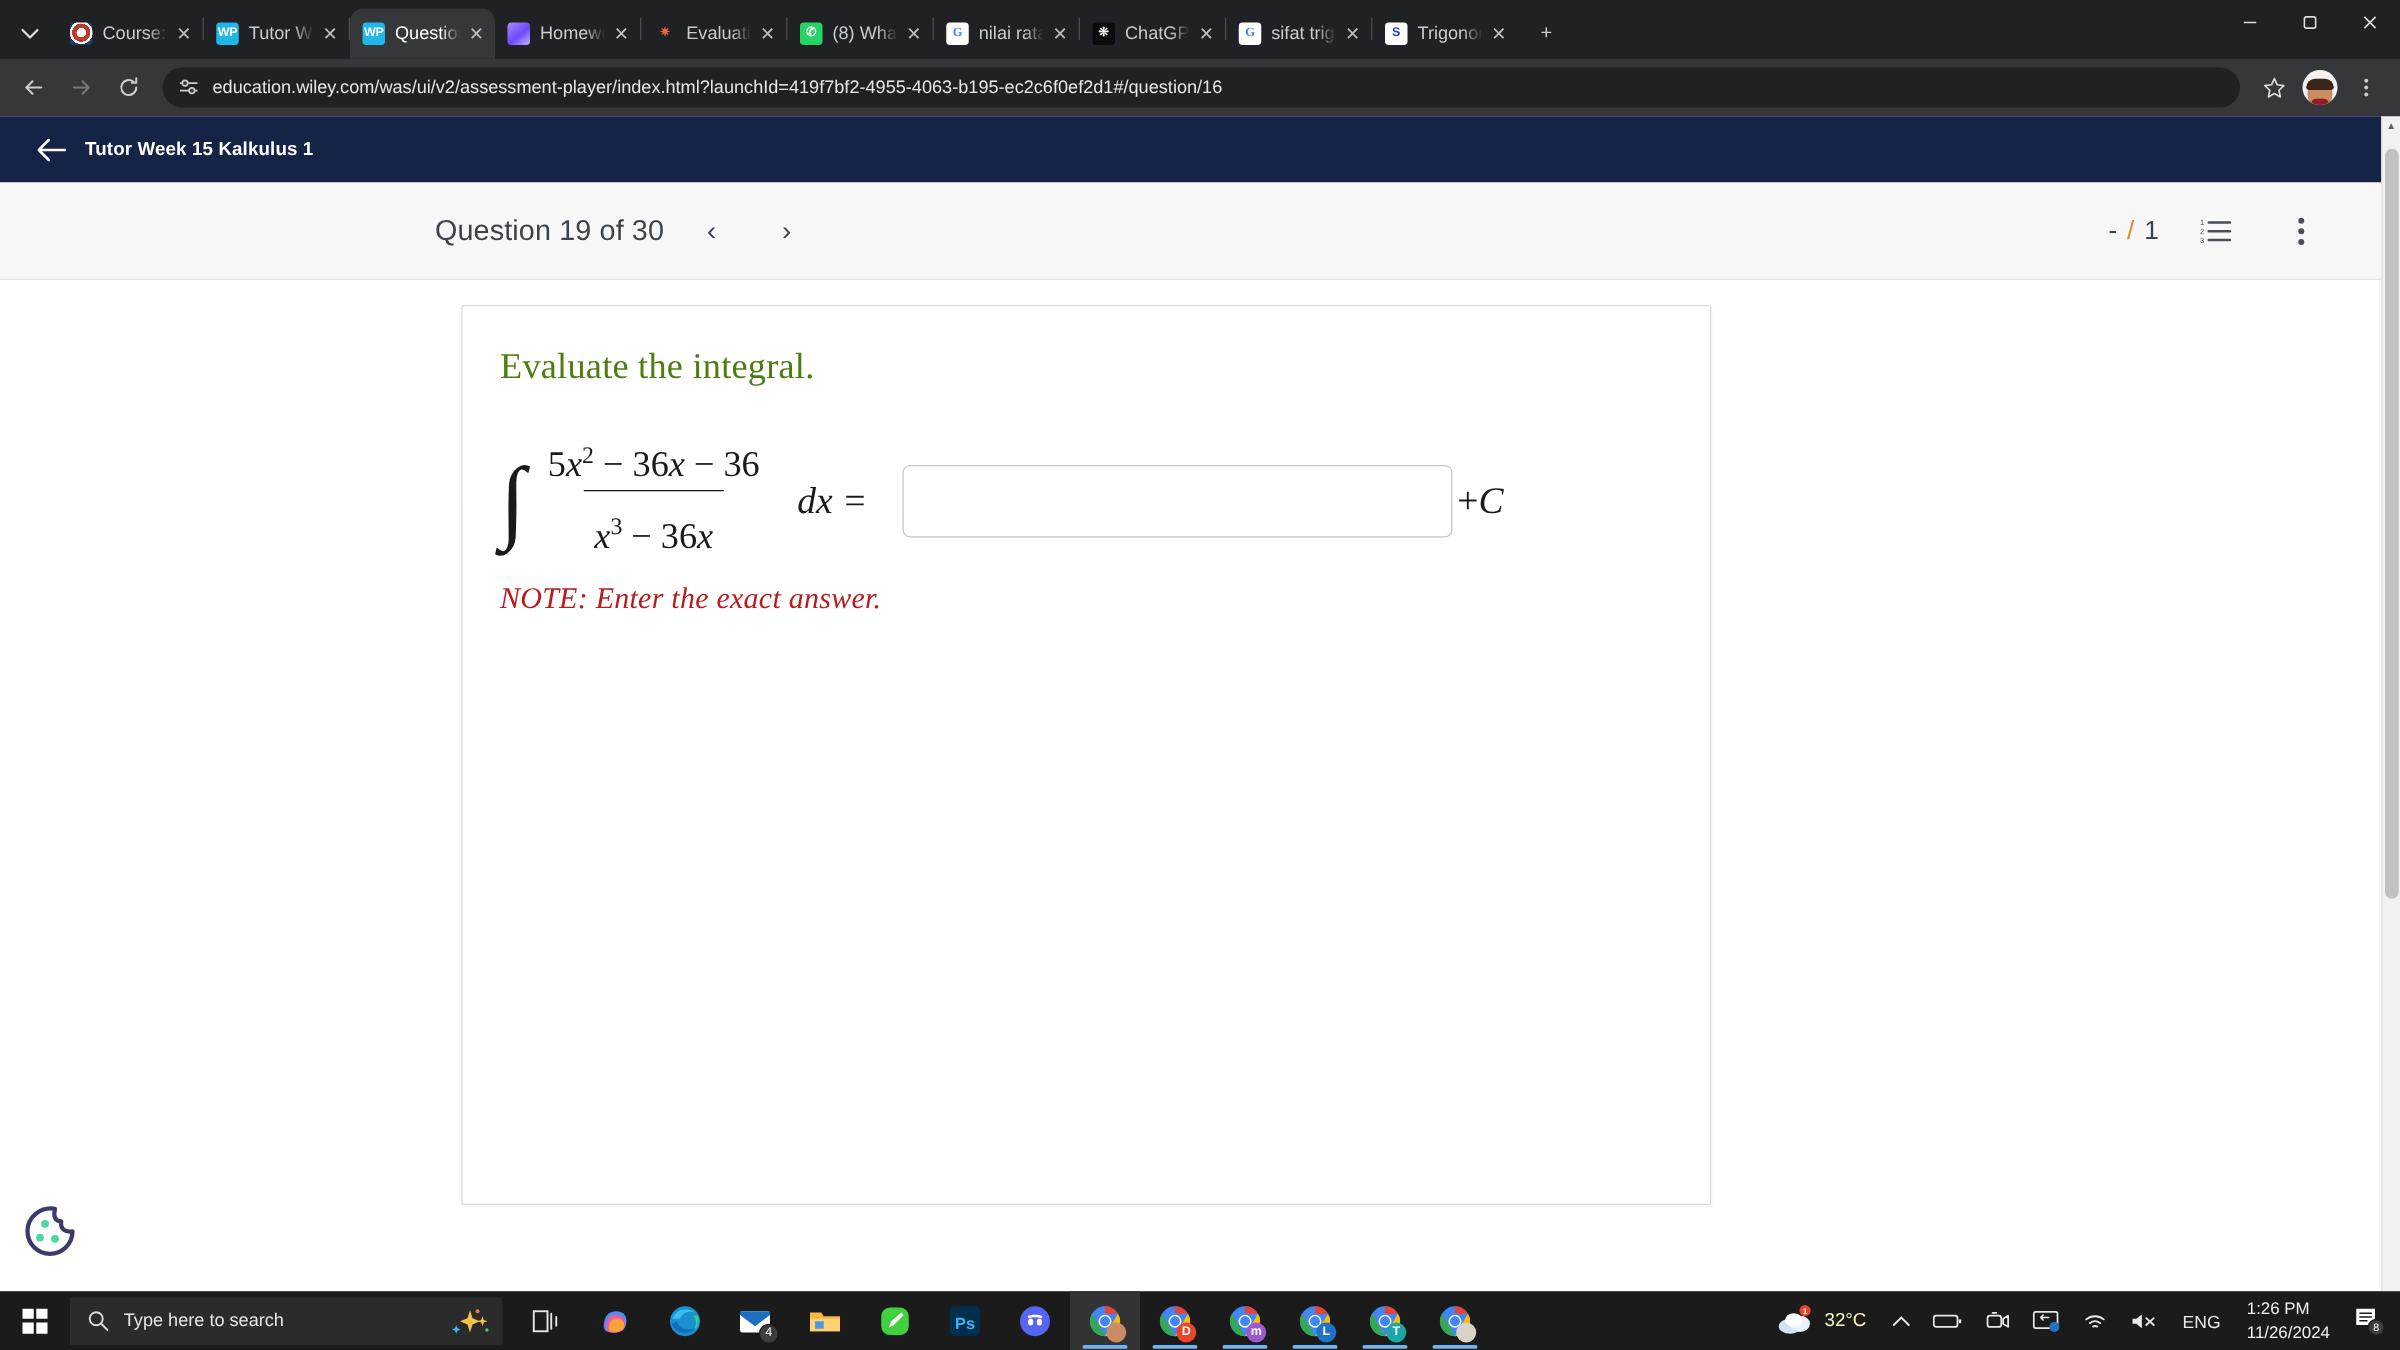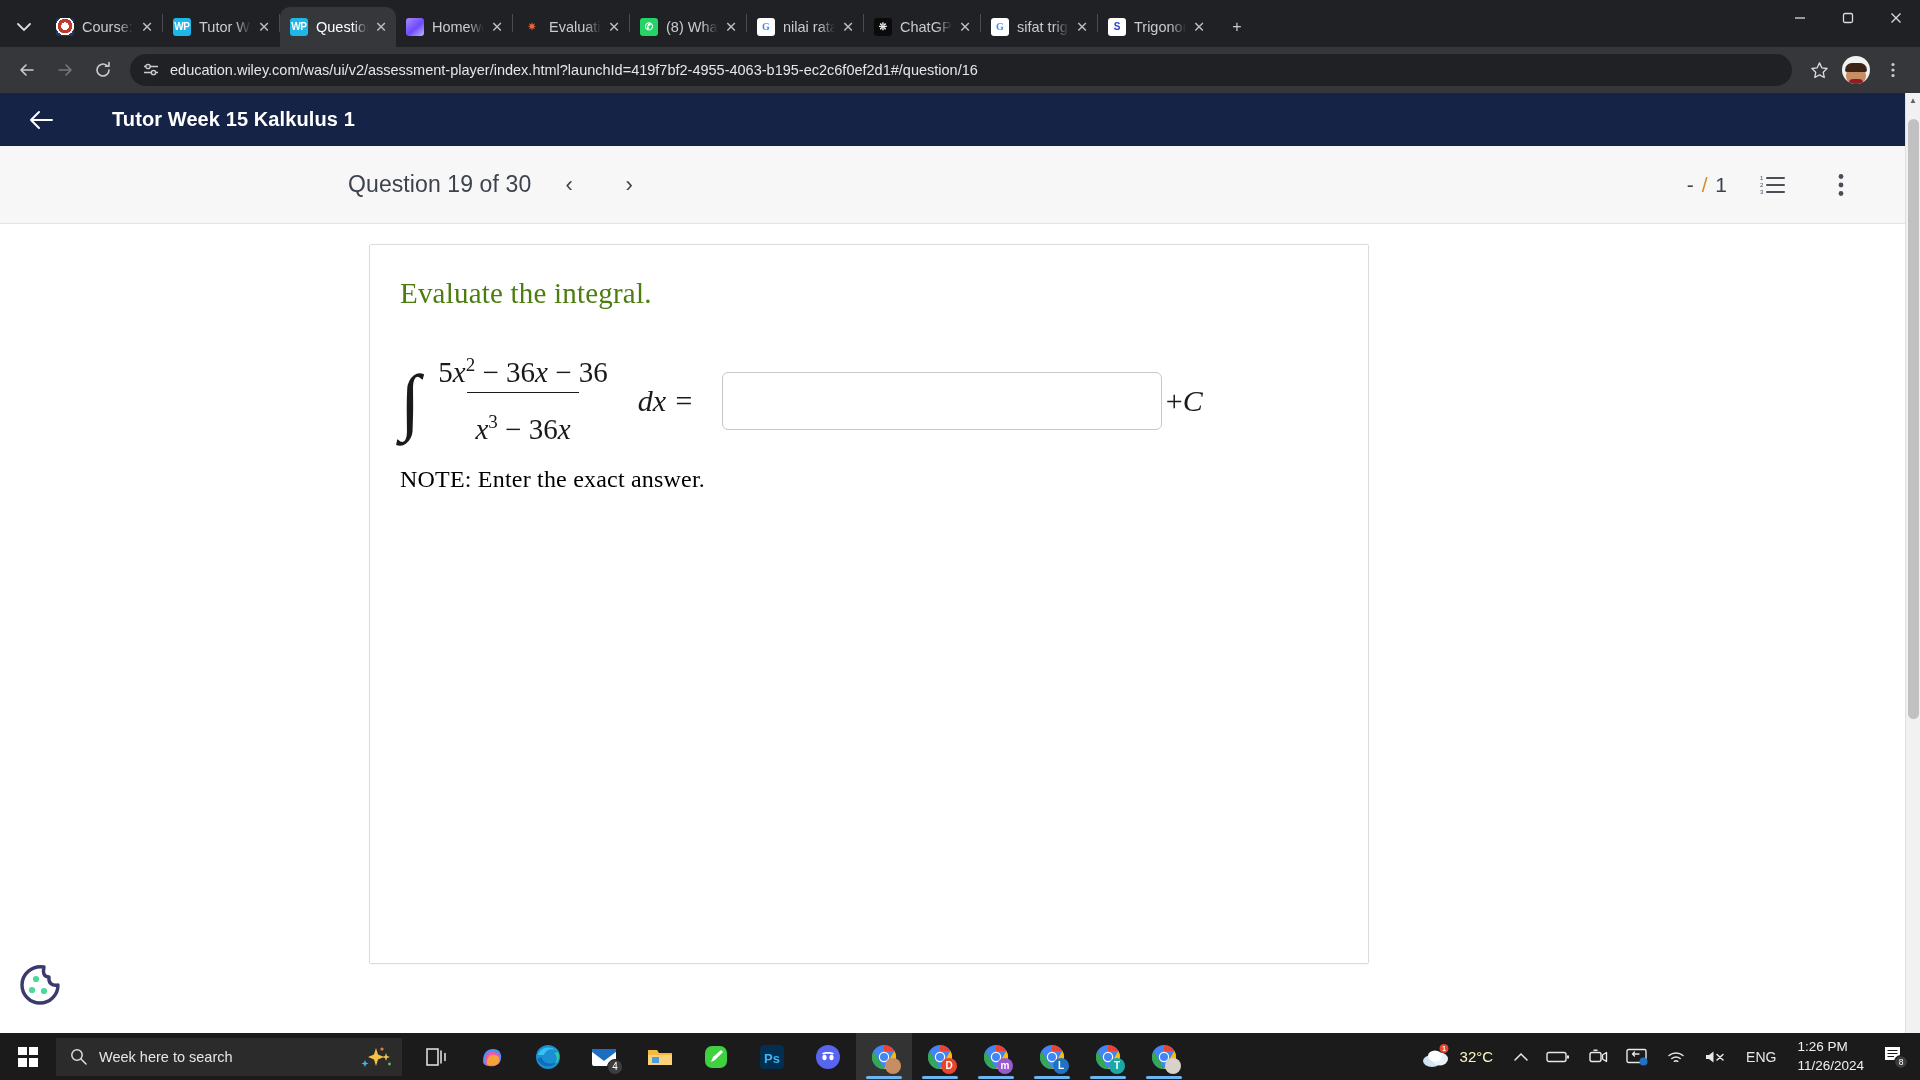--- a/index.html
+++ b/index.html
@@ -117,21 +117,21 @@
   
   .viewport {
     height: 940px; background: #ffffff; position: relative;
     display: flex; flex-direction: column;
   }
   .app-header {
     height: 53px; background: #152347; flex: 0 0 auto;
     display: flex; align-items: center; padding-left: 24px; color: #fff;
   }
   .app-header .back { width: 34px; height: 34px; display:flex; align-items:center; justify-content:center; margin-right: 10px;}
-  .app-header .title { font-size: 20px; font-weight: 700; letter-spacing: 0.1px; margin-left: 44px; }
+  .app-header .title { font-size: 15px; font-weight: 700; letter-spacing: 0.1px; }
 
   .qbar {
     height: 78px; background: #f7f7f8; flex: 0 0 auto;
     border-bottom: 1px solid #e3e3e5;
     display: flex; align-items: center; position: relative;
   }
   .qbar-center { display: flex; align-items: center; margin-left: 348px; }
   .qbar .qlabel { font-size: 23px; color: #3d434d; letter-spacing: 0.1px; }
   .navarrow {
     width: 44px; height: 44px; margin-left: 16px;
@@ -182,21 +182,21 @@
     border: 1px solid #c6c6cc; border-radius: 6px; background: #fff;
     flex: 0 0 auto;
   }
   .plusc {
     font-family: "Liberation Serif", serif; font-size: 30px;
     color: #1a1a1a; margin-left: 4px; white-space: nowrap;
   }
   .plusc i { font-style: italic; }
   .note {
     margin-top: 20px; font-family: "Liberation Serif", serif;
-    font-size: 24px; color: #000000; letter-spacing: .2px;
+    font-style: italic; font-size: 24px; color: #b91c1c; letter-spacing: .2px;
   }
 
   
   .cookie-widget { position: absolute; left: 14px; bottom: 22px; width: 52px; height: 52px; }
 
   
   .pagescroll {
     position: absolute; right: 0; top: 0; width: 15px; height: 940px;
     background: #f1f1f1; border-left: 1px solid #e0e0e0;
   }
@@ -490,21 +490,21 @@
         <div></div>
         <div></div>
       </div>
   </div>
 
   <div class="searchbox">
     <svg width="17" height="17" viewBox="0 0 17 17">
       <circle cx="7" cy="7" r="5.2" stroke="#dcdcdc" stroke-width="1.5" fill="none"></circle>
       <path d="M11 11 L16 16" stroke="#dcdcdc" stroke-width="1.5" stroke-linecap="round"></path>
     </svg>
-    <span class="stext">Week here to search</span>
+    <span class="stext">Type here to search</span>
     <svg width="36" height="24" viewBox="0 0 36 24">
       <path d="M20 3 L22 9.5 L28 12 L22 14.5 L20 21 L18 14.5 L12 12 L18 9.5 Z" fill="#f5c146"></path>
       <path d="M30 8 L31 11 L34 12 L31 13 L30 16 L29 13 L26 12 L29 11 Z" fill="#f5c146"></path>
       <path d="M9 15 L10 17.5 L12.5 18.5 L10 19.5 L9 22 L8 19.5 L5.5 18.5 L8 17.5 Z" fill="#3fb7f0"></path>
       <circle cx="26" cy="4" r="1.6" fill="#f07a3c"></circle>
       <circle cx="33.5" cy="19" r="1.4" fill="#58c45a"></circle>
     </svg>
   </div>
 
   <div class="tb-task">

